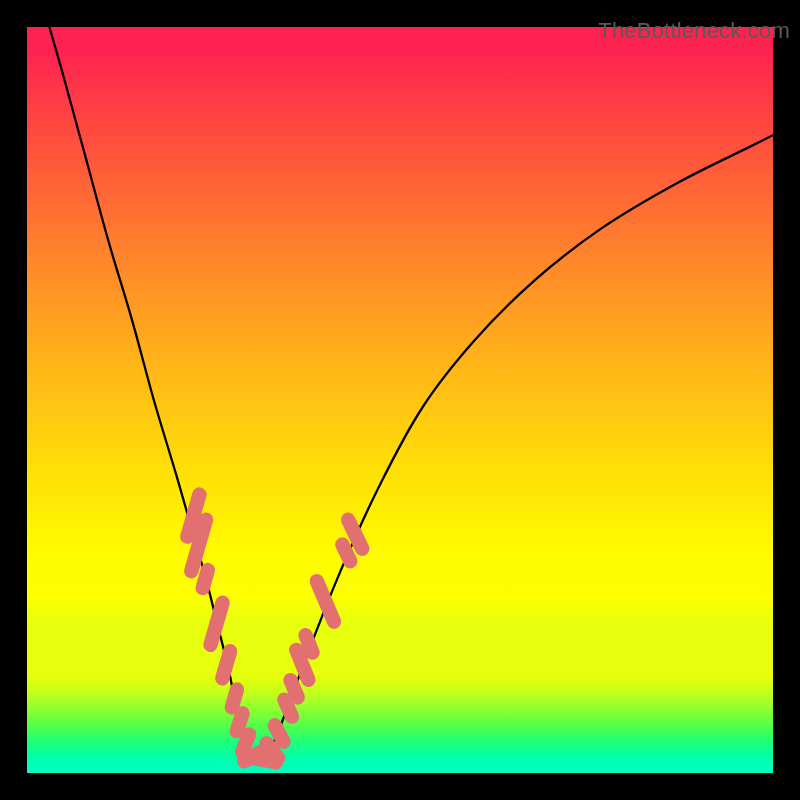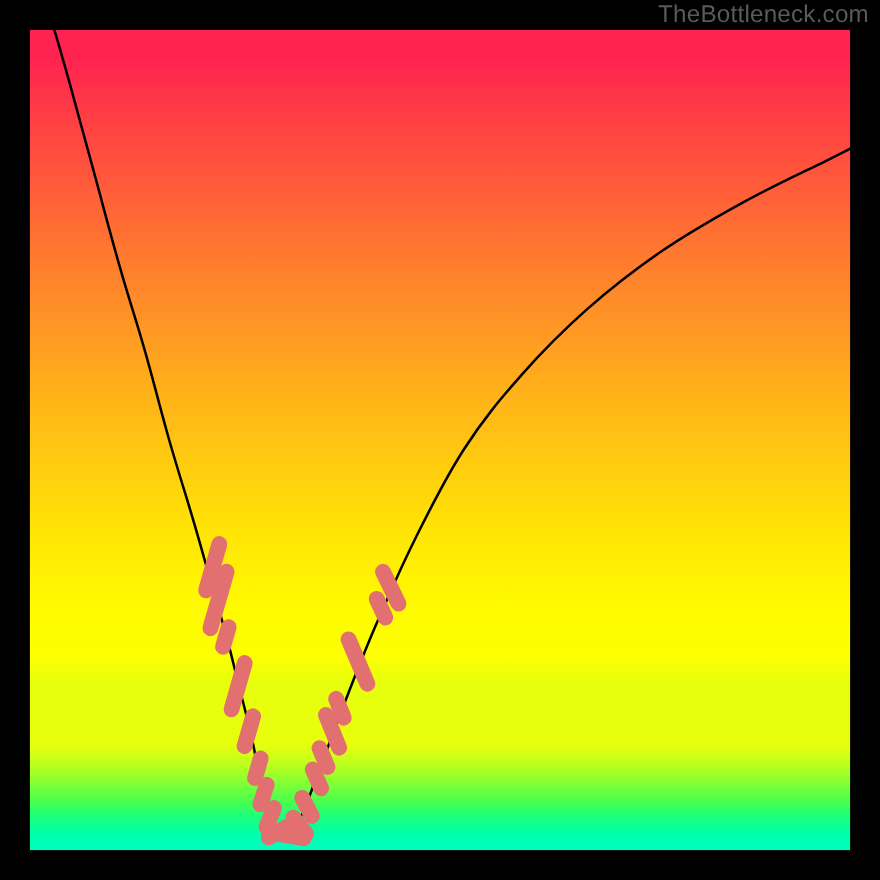--- a/index.html
+++ b/index.html
@@ -46,21 +46,21 @@
     inset: 0;
     pointer-events: none;
   }
   .markers {
     position: absolute;
     inset: 0;
     pointer-events: none;
   }
   .watermark {
     position: absolute;
-    top: 0;
+    top: 18px;
     right: 10px;
     color: #5a5a5a;
     font-size: 22px;
     font-weight: 500;
     letter-spacing: 0.2px;
     user-select: none;
   }
 </style>
 </head>
 <body>

